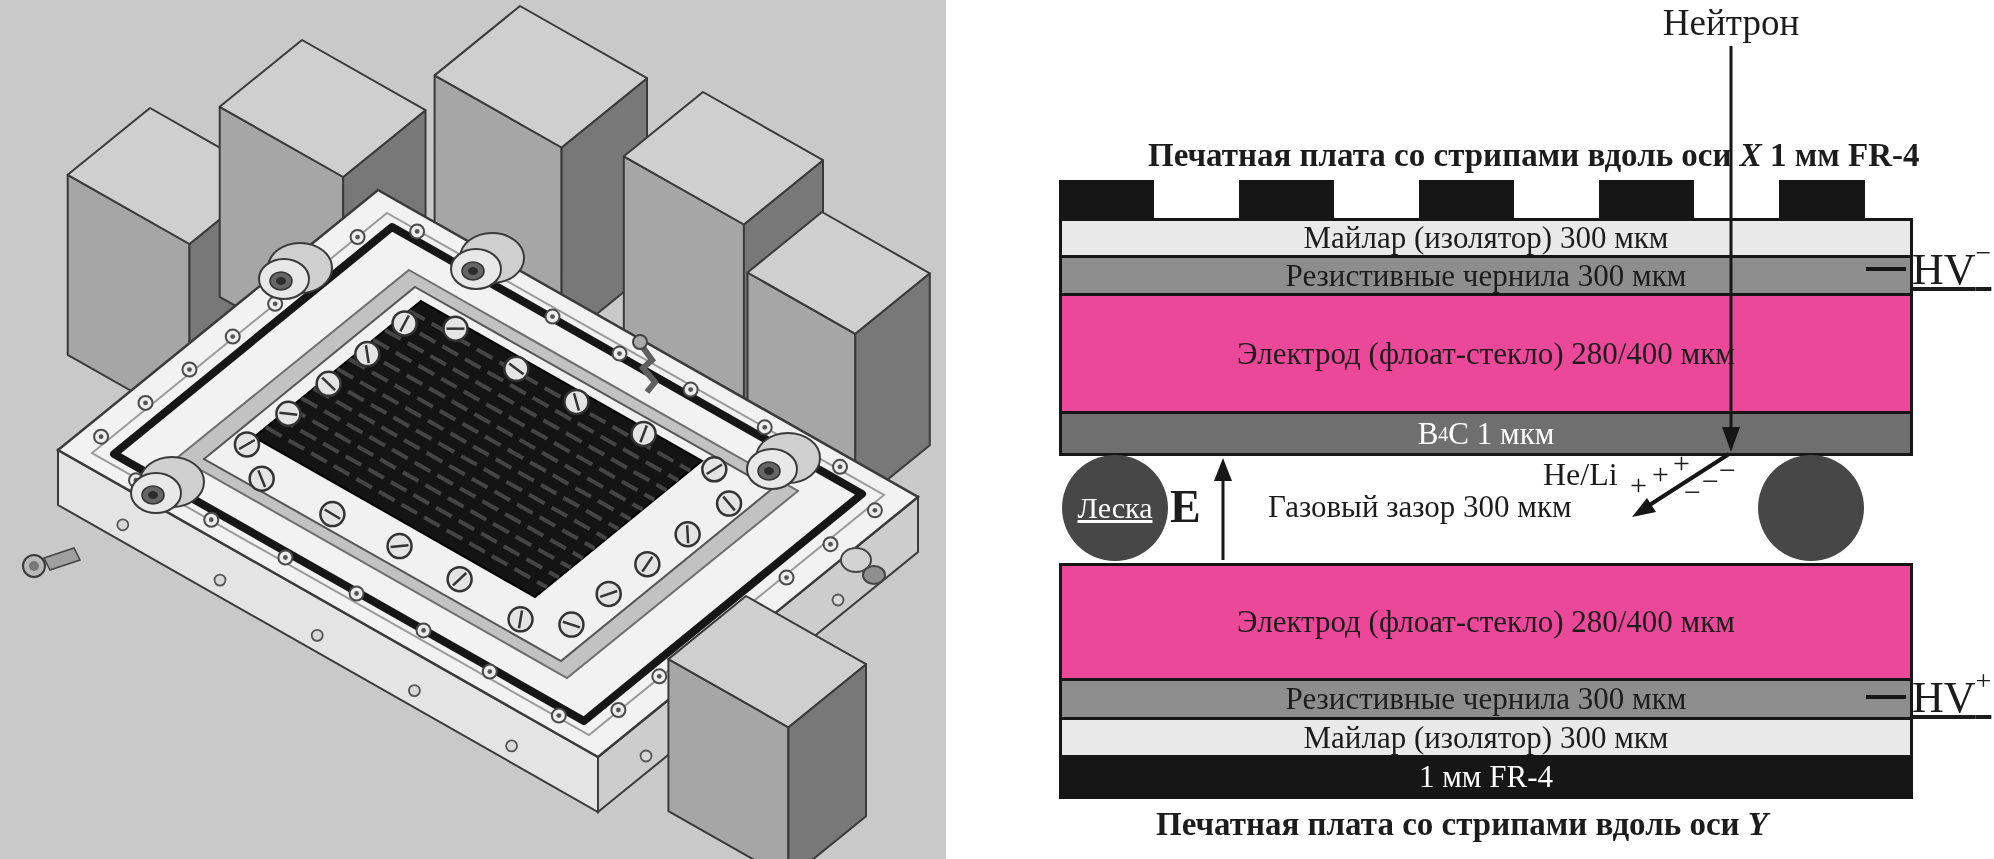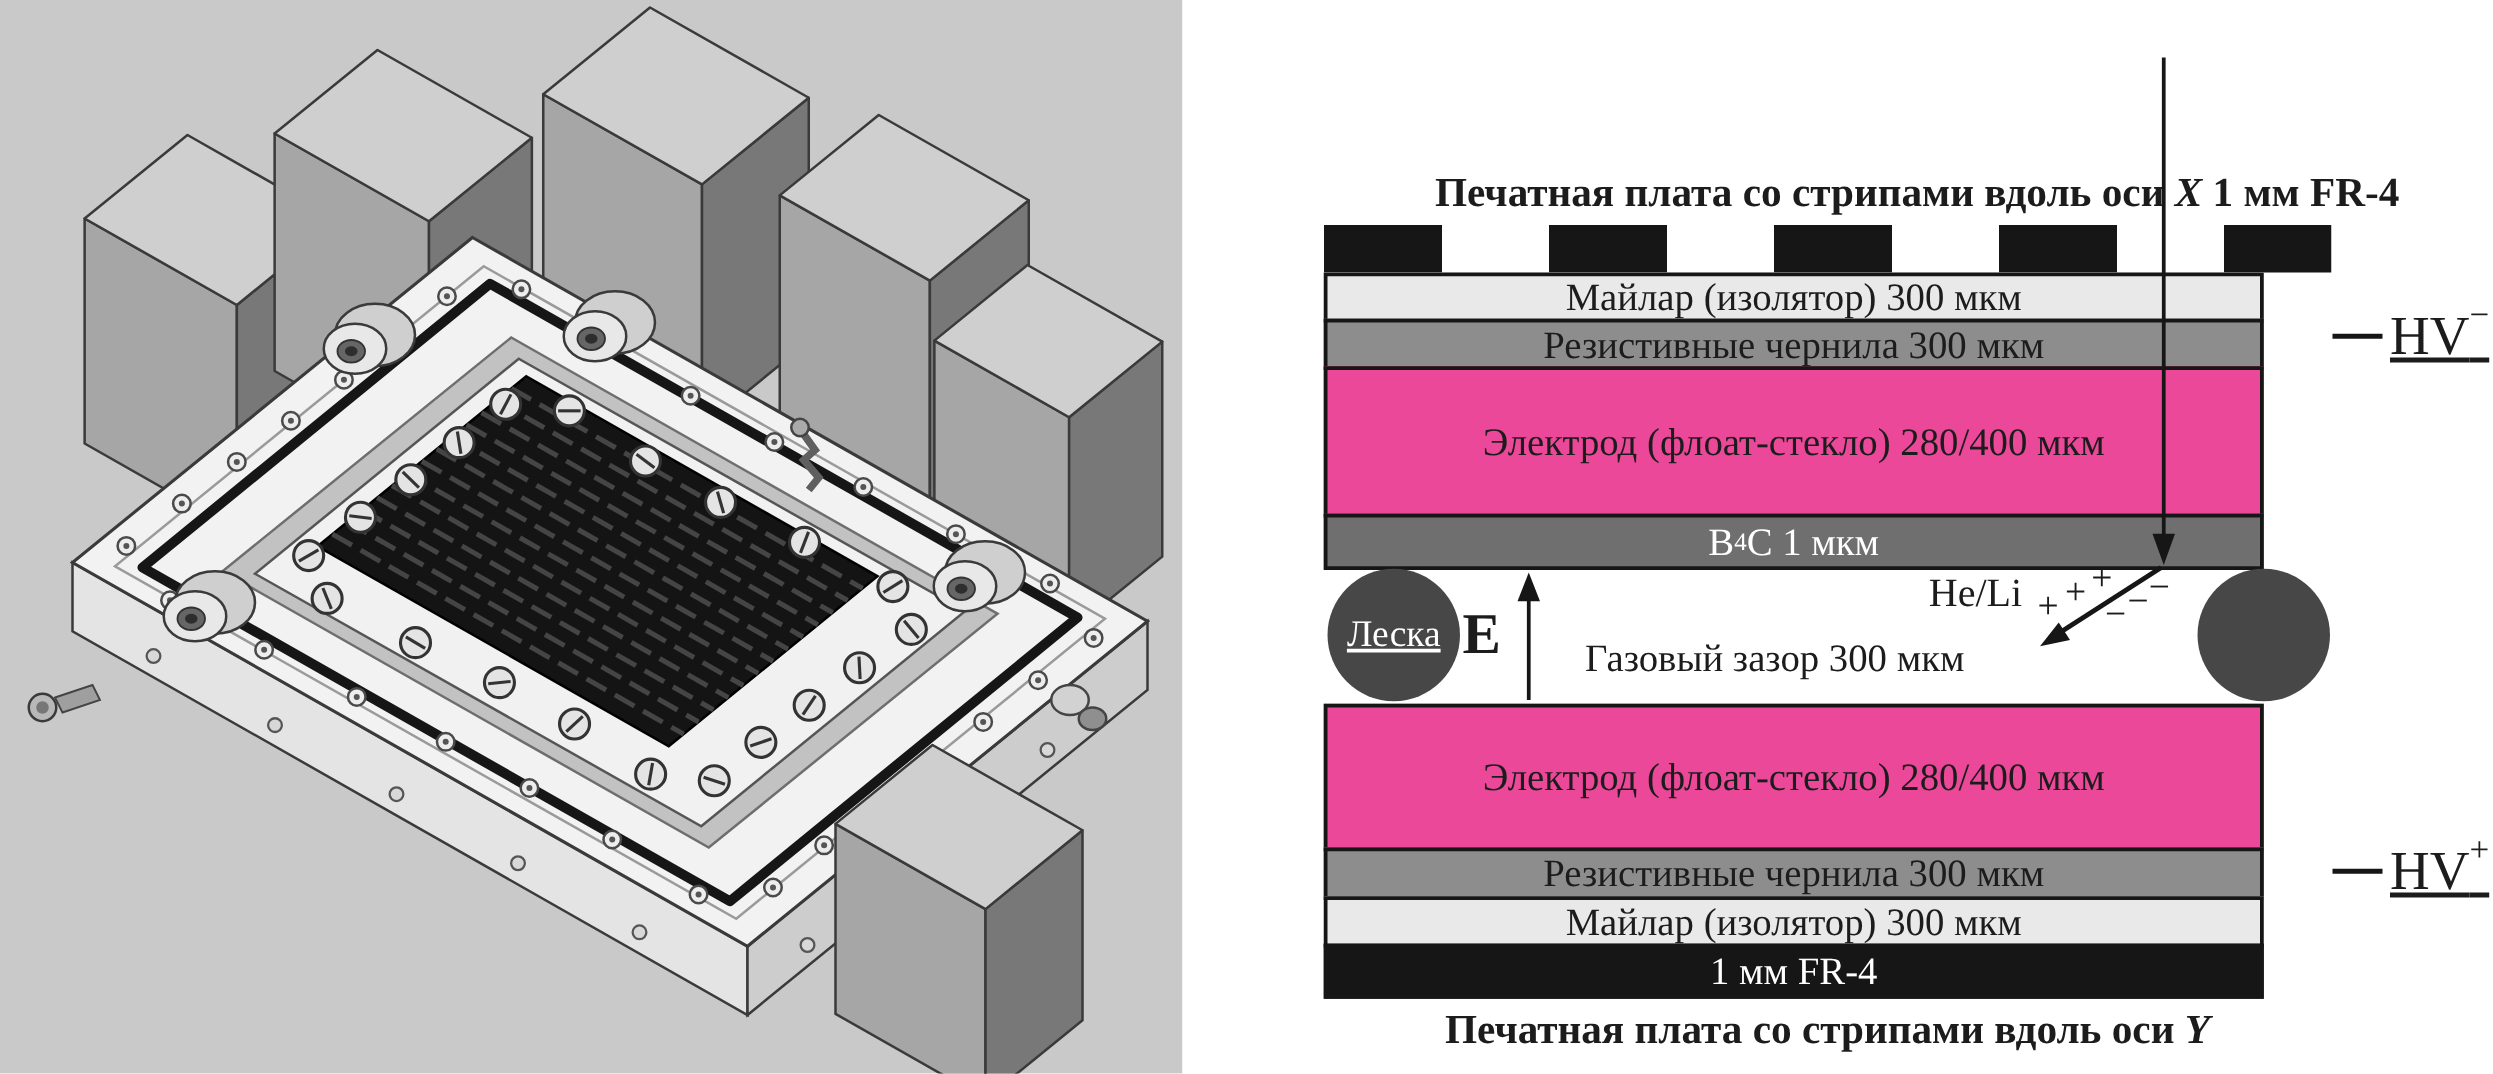--- a/index.html
+++ b/index.html
@@ -1,20 +1,20 @@
 <!DOCTYPE html>
 <html><head>
 <meta charset="utf-8">
 <style>
   html,body{margin:0;padding:0;background:#ffffff;}
   #figure{position:relative;width:1994px;height:859px;background:#ffffff;overflow:hidden;
           font-family:"Liberation Serif","DejaVu Serif",serif;color:#1c1c1c;}
   .abs{position:absolute;}
   
-  .layer{position:absolute;left:1059px;width:752px;box-sizing:border-box;
+  .layer{position:absolute;left:1059px;width:854px;box-sizing:border-box;
          border:3px solid #161616;display:flex;align-items:center;justify-content:center;
          font-size:31px;white-space:nowrap;}
   .strips{position:absolute;left:1059px;top:180px;width:806px;height:38px;border:none;
           background:repeating-linear-gradient(to right,#161616 0 95px,#ffffff 95px 180px);}
   .mylar{background:#e9e9e9;}
   .ink{background:#8d8d8d;}
   .electrode{background:#ec4899;}
   .b4c{background:#6f6f6f;color:#ffffff;}
   .fr4{background:#161616;color:#ffffff;}
   .gasgap{position:absolute;left:1059px;top:456px;width:806px;height:107px;background:#ffffff;}
@@ -227,41 +227,42 @@
       <ellipse cx="700" cy="787" rx="17" ry="13" fill="#d8d8d8" stroke="#444" stroke-width="2"></ellipse>
       <ellipse cx="700" cy="787" rx="8" ry="6" fill="#555"></ellipse>
     </g>
     <g id="g-box-front">
         <polygon points="668.4,659.1 788.4,727.3 788.4,879.3 668.4,811.1" fill="#a6a6a6" stroke="#3a3a3a" stroke-width="2" stroke-linejoin="round"></polygon>
         <polygon points="788.4,727.3 866.0,664.2 866.0,816.2 788.4,879.3" fill="#787878" stroke="#3a3a3a" stroke-width="2" stroke-linejoin="round"></polygon>
         <polygon points="746.0,596.0 866.0,664.2 788.4,727.3 668.4,659.1" fill="#cfcfcf" stroke="#3a3a3a" stroke-width="2" stroke-linejoin="round"></polygon>
       </g>
   </svg>
 
+  <div class="abs" style="left:1633px;top:1px;width:196px;text-align:center;font-size:37px;">Нейтрон</div>
 
   <div class="caption" style="left:1148px;top:137px;">
     <span>Печатная плата со стрипами вдоль оси </span><i>X</i><span> 1 мм FR-4</span>
   </div>
 
   <div class="strips"></div>
 
   <div class="layer mylar" style="top:218px;height:40px;">Майлар (изолятор) 300 мкм</div>
   <div class="layer ink" style="top:255px;height:41px;">Резистивные чернила 300 мкм</div>
   <div class="layer electrode" style="top:293px;height:121px;">Электрод (флоат-стекло) 280/400 мкм</div>
   <div class="layer b4c" style="top:411px;height:45px;">
     <span>B</span>
       <sub class="formula">4</sub>
       <span>C 1 мкм</span>
   </div>
 
   <div class="gasgap"></div>
   <div class="spacer-circle" style="left:1062px;">Леска</div>
   <div class="spacer-circle" style="left:1758px;"></div>
   <div class="abs" style="left:1170px;top:480px;font-size:46px;font-weight:bold;">E</div>
-  <div class="abs" style="left:1268px;top:489px;font-size:31px;white-space:nowrap;margin-top:20px;">Газовый зазор 300 мкм</div>
+  <div class="abs" style="left:1268px;top:489px;font-size:31px;white-space:nowrap;">Газовый зазор 300 мкм</div>
   <div class="abs" style="left:1543px;top:456px;font-size:32px;">He/Li</div>
   <span class="charge" style="left:1630px;top:468px;">+</span>
   <span class="charge" style="left:1652px;top:457px;">+</span>
   <span class="charge" style="left:1673px;top:446px;">+</span>
   <span class="charge" style="left:1684px;top:475px;">−</span>
   <span class="charge" style="left:1702px;top:464px;">−</span>
   <span class="charge" style="left:1719px;top:453px;">−</span>
 
   <div class="layer electrode" style="top:563px;height:118px;">Электрод (флоат-стекло) 280/400 мкм</div>
   <div class="layer ink" style="top:678px;height:42px;">Резистивные чернила 300 мкм</div>

